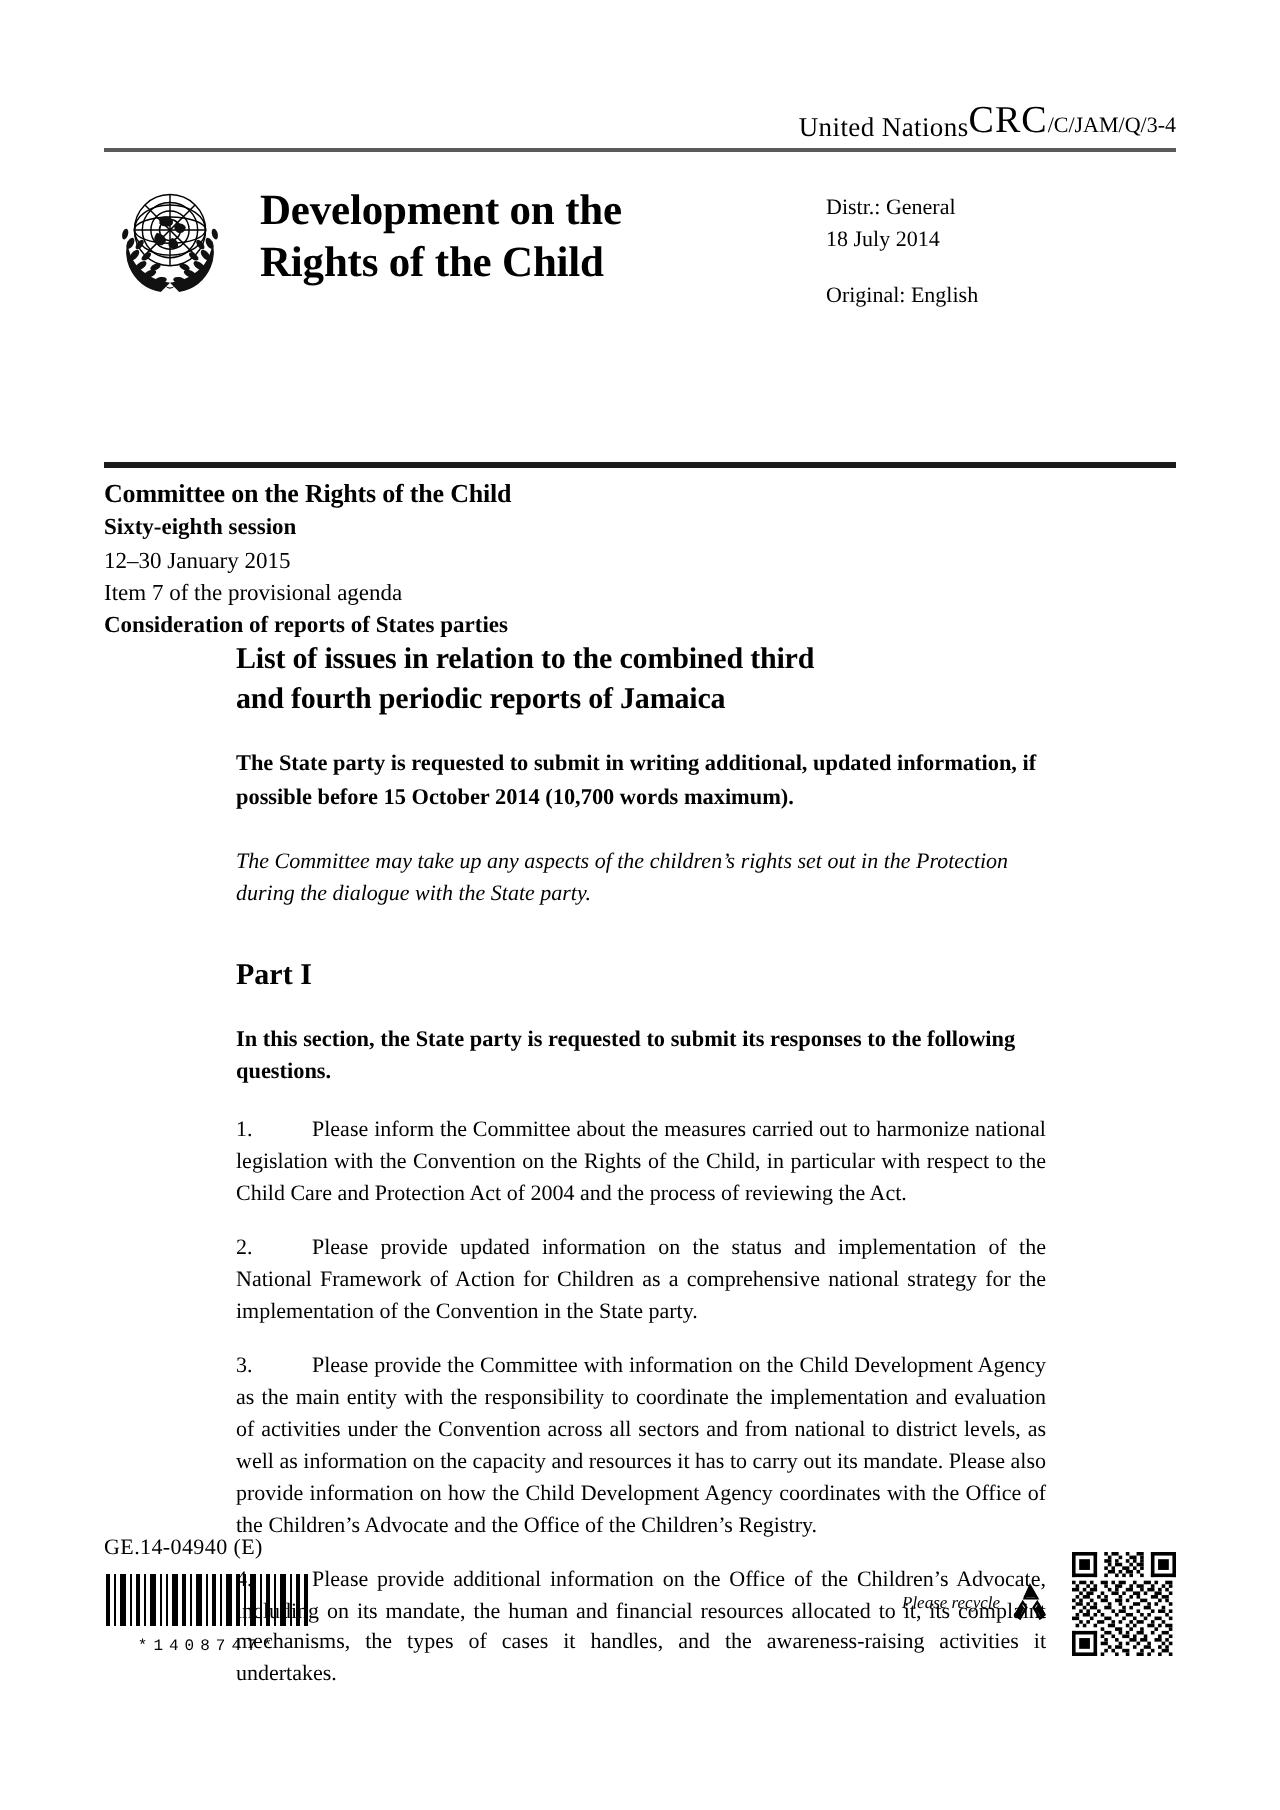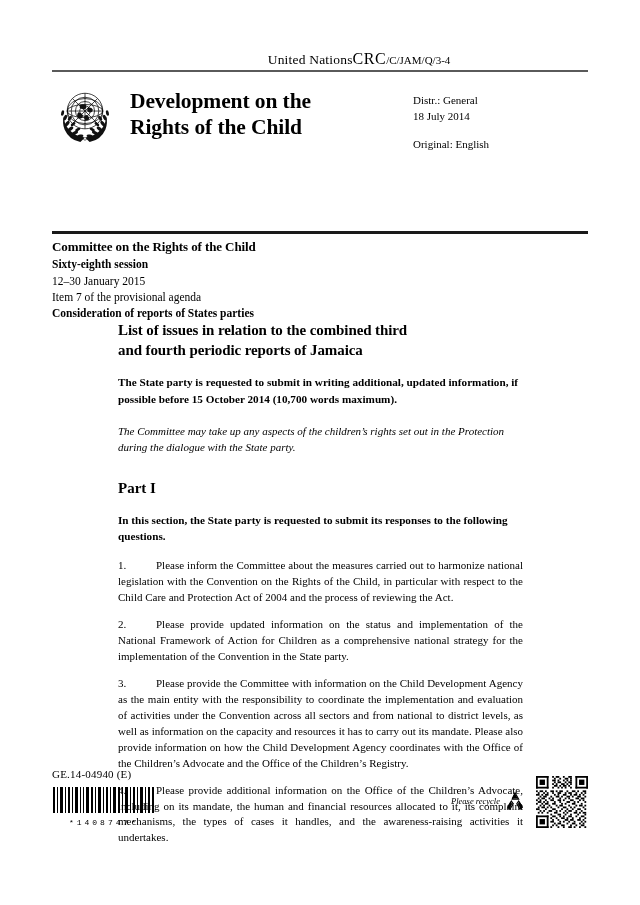--- a/index.html
+++ b/index.html
@@ -26,35 +26,35 @@
   
   .masthead {
     position: absolute;
     left: 52px;
     top: 50px;
     width: 536px;
   }
   .masthead-top {
     display: flex;
     align-items: flex-end;
-    justify-content: center;
+    justify-content: flex-end;
     padding-bottom: 2px;
   }
   .org-name {
     font-size: 13.5px;
     letter-spacing: 0.2px;
     padding-left: 78px;
   }
   .doc-symbol {
     display: flex;
     align-items: baseline;
     white-space: nowrap;
   }
   .doc-symbol .sym-main {
-    font-size: 16px;
+    font-size: 19px;
     letter-spacing: 0.5px;
   }
   .doc-symbol .sym-sub {
     font-size: 11px;
     letter-spacing: 0px;
   }
   .rule-thin {
     height: 2px;
     background: #5a5a5a;
     width: 100%;

